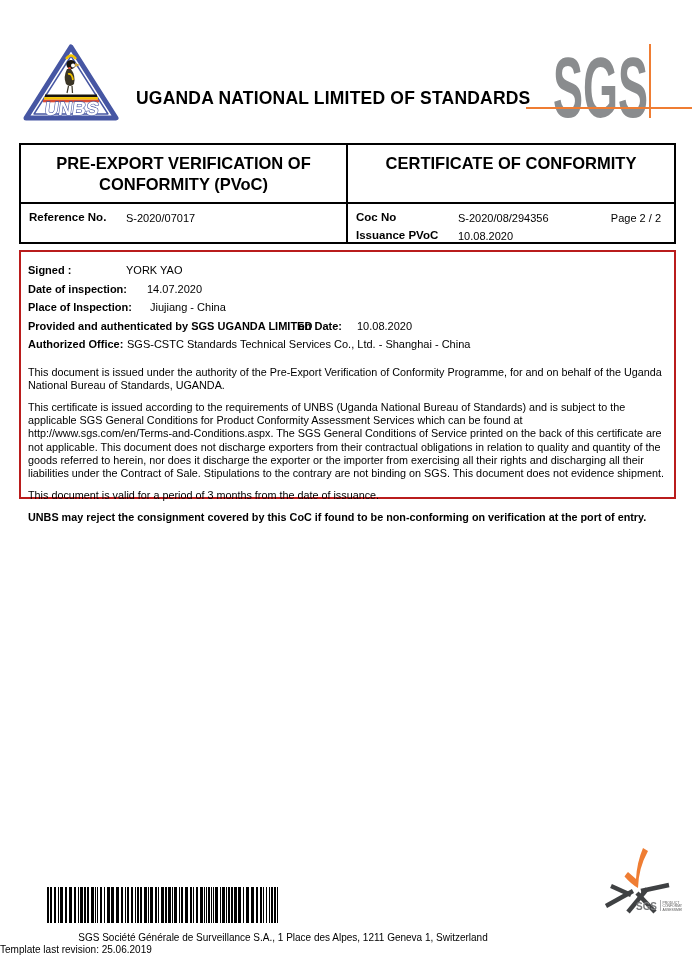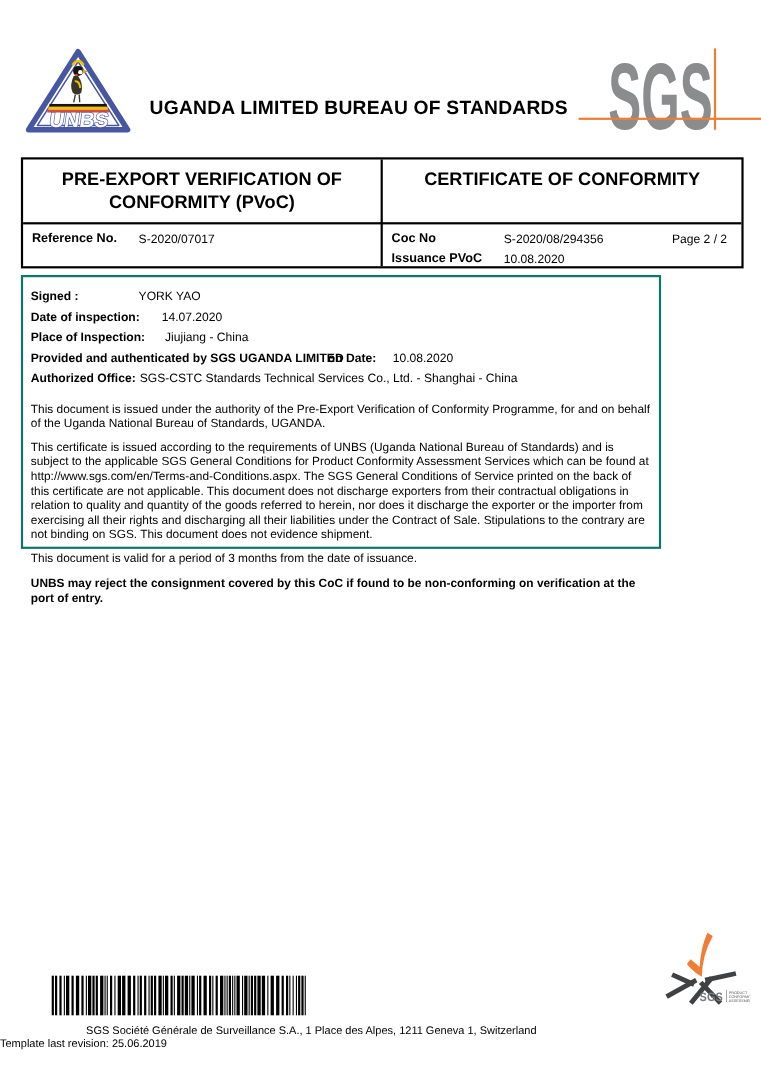--- a/index.html
+++ b/index.html
@@ -39,22 +39,22 @@
   .tbl-value { font-size:11px; }
   .ref-label { position:absolute; left:8px;  top:66px; }
   .ref-value { position:absolute; left:105px; top:67px; }
   .coc-label { position:absolute; left:335px; top:66px; }
   .coc-value { position:absolute; left:437px; top:67px; }
   .page-ind  { position:absolute; right:13px; top:67px; font-size:11px;padding-left:28px; }
   .iss-label { position:absolute; left:335px; top:84px; }
   .iss-value { position:absolute; left:437px; top:85px; }
   
   .details-box {
-    position:absolute; left:19px; top:250px; width:582px; height:249px;
-    border:2px solid #0f766e; box-sizing:border-box;
+    position:absolute; left:19px; top:250px; width:657px; height:249px;
+    border:2px solid #b91c1c; box-sizing:border-box;
     padding:12px 7px 0 7px;
   }
   .d-row { position:relative; height:18.5px; font-size:11px; }
   .d-label { font-weight:bold; font-size:11px; }
   .d-val { position:absolute; top:0; }
   .v-signed { left:98px; }
   .v-dins   { left:119px; }
   .v-pins   { left:122px; }
   .v-auth   { left:99px; }
   .lbl-ondate { position:absolute; left:270px; top:0; }
@@ -89,21 +89,21 @@
     </g>
 
     <g>
       <rect x="25" y="51.5" width="52" height="2.6" fill="#17140f"></rect>
       <rect x="24" y="54.1" width="54" height="2.6" fill="#f2c200"></rect>
       <rect x="23" y="56.7" width="56" height="2.6" fill="#d94c35"></rect>
     </g>
     <text transform="translate(51,72) skewX(-8)" x="0" y="0" text-anchor="middle" font-family="Liberation Sans, sans-serif" font-size="19" font-weight="bold" fill="#ffffff" stroke="#4656a3" stroke-width="1.2" paint-order="stroke">UNBS</text>
   </svg>
 
-  <div class="org-title">UGANDA LIMITED BUREAU OF STANDARDS</div>
+  <div class="org-title">UGANDA NATIONAL LIMITED OF STANDARDS</div>
 
   <svg class="sgs-top-logo" viewBox="0 0 172 82">
     <text x="128" y="79" text-anchor="end" font-family="Liberation Sans, sans-serif" font-size="86" font-weight="bold" fill="#8a8c8e" textLength="95" lengthAdjust="spacingAndGlyphs">SGS</text>
     <rect x="6" y="69" width="166" height="2" fill="#ef7d33"></rect>
     <rect x="129" y="6" width="2" height="74" fill="#ef7d33"></rect>
   </svg>
 
   <div class="cert-table">
     <div class="cert-vdiv"></div>
     <div class="cert-hdiv"></div>

